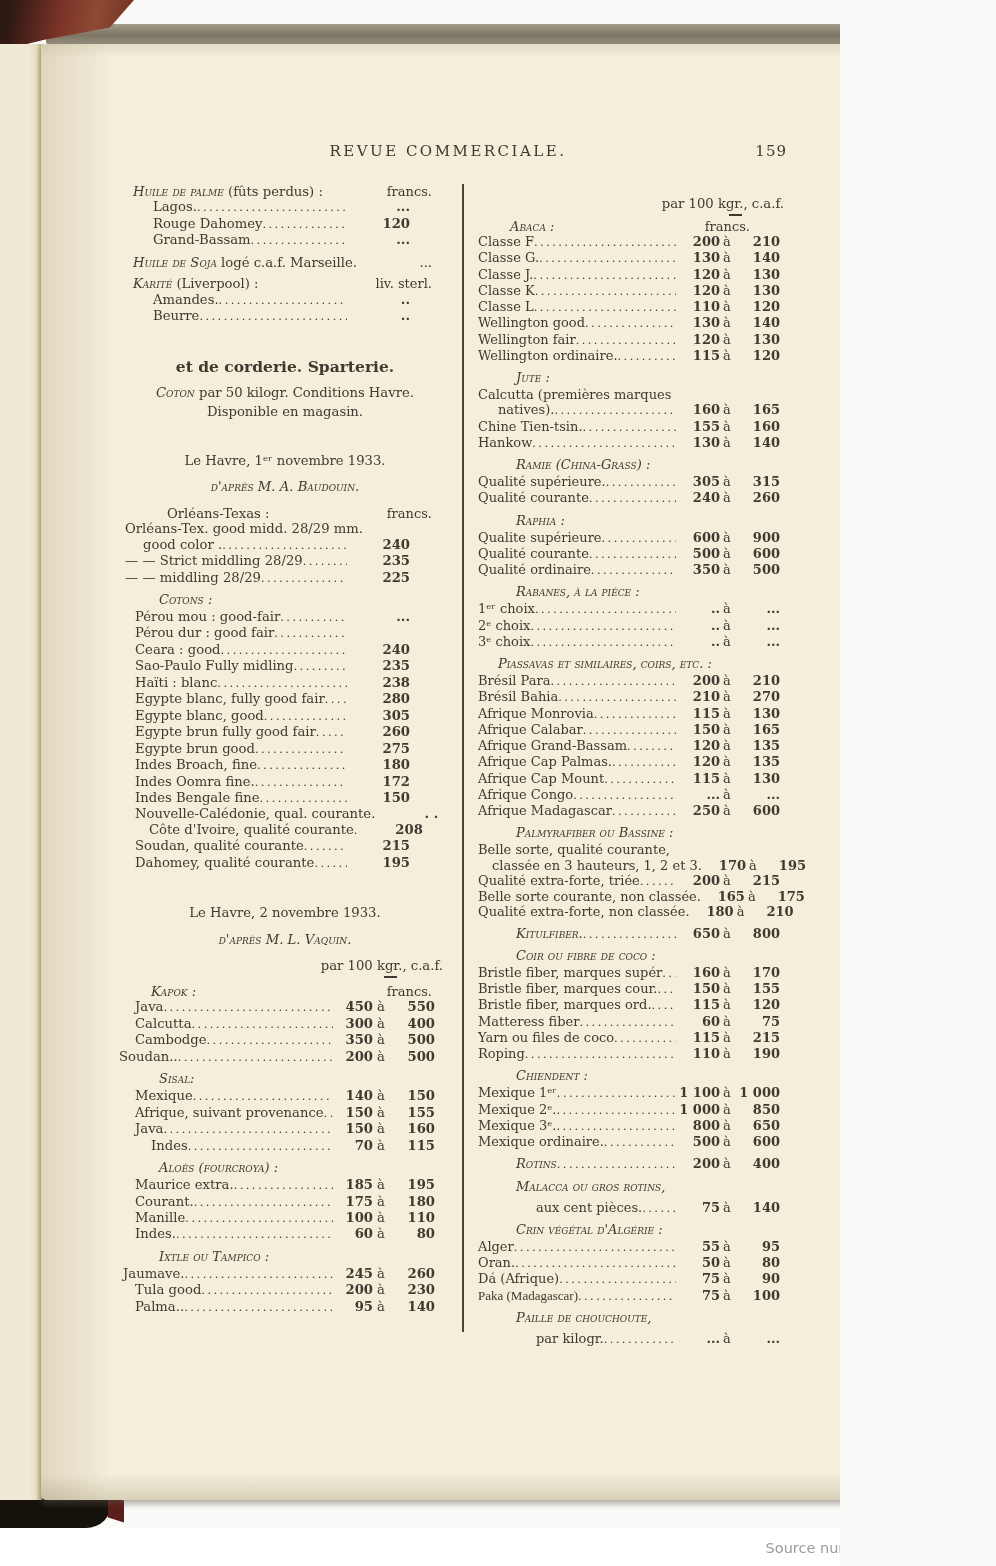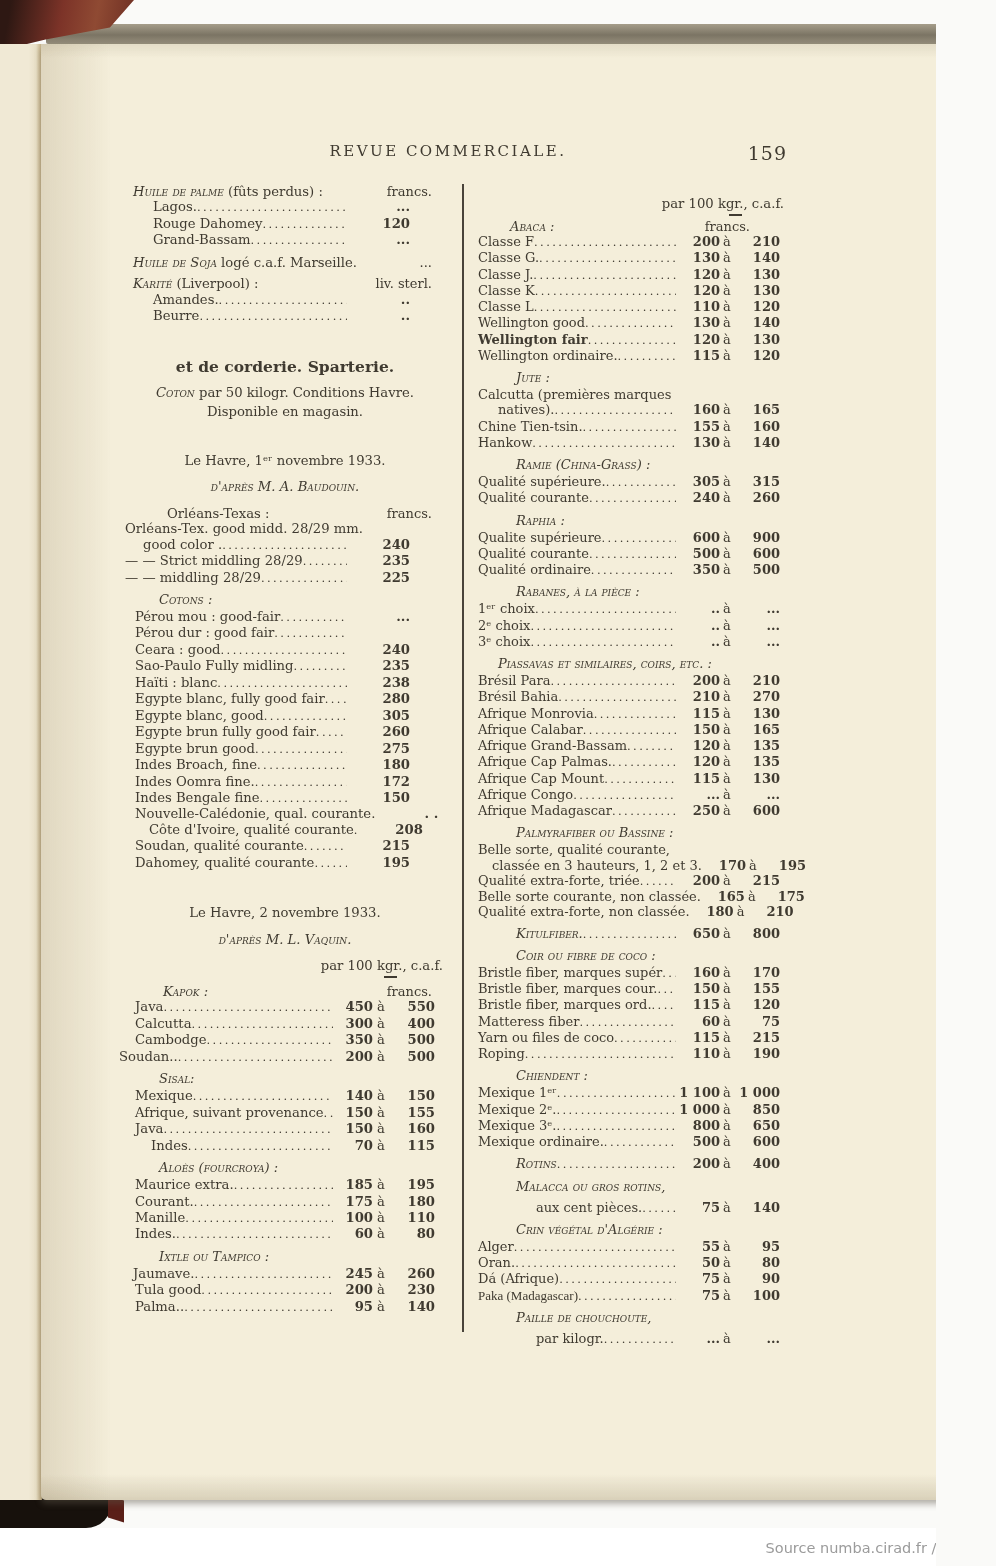--- a/index.html
+++ b/index.html
@@ -1,16 +1,16 @@
 <!DOCTYPE html>
 <html><head>
 <meta charset="utf-8">
 <style>
   html,body{margin:0;padding:0;background:#fafaf8;}
-  .stage{position:relative;width:936px;height:1566px;overflow:hidden;background:#fafaf8;
+  .stage{position:relative;width:840px;height:1566px;overflow:hidden;background:#fafaf8;
          font-family:"DejaVu Serif","Liberation Serif",serif;color:#3f3a30;}
   
   .top-edge{position:absolute;left:46px;top:24px;width:950px;height:20px;
     background:linear-gradient(180deg,#a59d8a,#7b7464 55%,#968e7b);
     border-radius:16px 0 0 2px;}
   .spine-top{position:absolute;left:0;top:0;width:134px;height:46px;
     background:linear-gradient(100deg,#2e1813 8%,#7c3328 45%,#8f4a33 70%,#6c2d22);
     clip-path:polygon(0 0,100% 0,82% 60%,34% 86%,14% 100%,0 100%);}
   .left-strip{position:absolute;left:0;top:44px;width:42px;height:1456px;
     background:linear-gradient(90deg,#f0e9d5 0 68%,#e8dfc6 86%,#cdbb92 96%,#b09c73);}
@@ -28,21 +28,21 @@
     background:linear-gradient(90deg,rgba(120,96,55,.16),rgba(120,96,55,0) 70px),
                linear-gradient(0deg,rgba(120,105,70,.22),rgba(120,105,70,0) 26px),
                linear-gradient(180deg,rgba(120,105,70,.12),rgba(120,105,70,0) 14px);}
   .footer{position:absolute;left:0;bottom:0;width:996px;height:38px;background:#ffffff;
     font-family:"DejaVu Sans","Liberation Sans",sans-serif;font-size:14.5px;color:#9b9b9b;
     text-align:right;line-height:40px;box-sizing:border-box;padding-right:10px;}
   
   .content{position:absolute;left:74px;top:97px;width:690px;}
   .pg-header{position:relative;text-align:center;height:22px;transform:translateX(-12px);}
   .journal{font-size:15px;letter-spacing:2.5px;}
-  .pgnum{position:absolute;right:6px;top:1px;font-size:19px;letter-spacing:1px;}
+  .pgnum{position:absolute;right:6px;top:1px;font-size:15px;letter-spacing:1px;}
   .divider{position:absolute;left:347px;top:43px;width:2px;height:1148px;background:#49433a;}
   .cols{display:flex;margin-top:21px;}
   .col-left{width:340px;}
   .col-right{width:328px;margin-left:17px;padding-top:10px;}
   .row{display:flex;align-items:baseline;line-height:15.45px;font-size:13.2px;}
   .col-right .row{line-height:15.25px;font-size:13px;}
   .lab{white-space:nowrap;}
   .leader{flex:1 1 0;min-width:6px;overflow:hidden;white-space:nowrap;
     letter-spacing:2.4px;font-size:11.5px;}
   .spacer{flex:1 1 0;}
@@ -238,21 +238,21 @@
               <span class="leader">..........................................................................................</span>
               <span class="vsingle">195</span>
             </div>
             <div class="center m3"><span>Le Havre, 2 novembre 1933.</span></div>
             <div class="center m2"><span class="sc">d'après M. L. Vaquin.</span></div>
             <div class="m2">
               <div class="rightline"><span>par 100 kgr., c.a.f.</span></div>
               <div class="dash"></div>
             </div>
             <div class="row m1">
-              <span class="lab" style="margin-left: 48px;"><span class="sc">Kapok :</span></span>
+              <span class="lab" style="margin-left: 36px;"><span class="sc">Kapok :</span></span>
               <span class="spacer"></span>
               <span class="valword">francs.</span>
             </div>
             <div class="row">
               <span class="lab" style="margin-left: 20px;"><span>Java </span></span>
               <span class="leader">..........................................................................................</span>
               <span class="vals">
                 <span class="v1">450</span>
                 <span class="sep">à</span>
                 <span class="v2">550</span>
@@ -354,21 +354,21 @@
               <span class="lab" style="margin-left: 20px;"><span>Indes.</span></span>
               <span class="leader">..........................................................................................</span>
               <span class="vals">
                 <span class="v1">60</span>
                 <span class="sep">à</span>
                 <span class="v2">80</span>
               </span>
             </div>
             <div class="shead"><span class="sc">Ixtle ou Tampico :</span></div>
             <div class="row">
-              <span class="lab" style="margin-left: 18px;"><span>Jaumave.</span></span>
+              <span class="lab" style="margin-left: 8px;"><span>Jaumave.</span></span>
               <span class="leader">..........................................................................................</span>
               <span class="vals">
                 <span class="v1">245</span>
                 <span class="sep">à</span>
                 <span class="v2">260</span>
               </span>
             </div>
             <div class="row">
               <span class="lab" style="margin-left: 20px;"><span>Tula good </span></span>
               <span class="leader">..........................................................................................</span>
@@ -446,21 +446,21 @@
             <div class="row">
               <span class="lab" style="margin-left: 6px;"><span>Wellington good </span></span>
               <span class="leader">..........................................................................................</span>
               <span class="vals">
                 <span class="v1">130</span>
                 <span class="sep">à</span>
                 <span class="v2">140</span>
               </span>
             </div>
             <div class="row">
-              <span class="lab" style="margin-left: 6px; font-weight: bold;"><span>Wellington fair </span></span>
+              <span class="lab" style="margin-left: 6px;"><span>Wellington fair </span></span>
               <span class="leader">..........................................................................................</span>
               <span class="vals">
                 <span class="v1">120</span>
                 <span class="sep">à</span>
                 <span class="v2">130</span>
               </span>
             </div>
             <div class="row">
               <span class="lab" style="margin-left: 6px;"><span>Wellington ordinaire.</span></span>
               <span class="leader">..........................................................................................</span>

